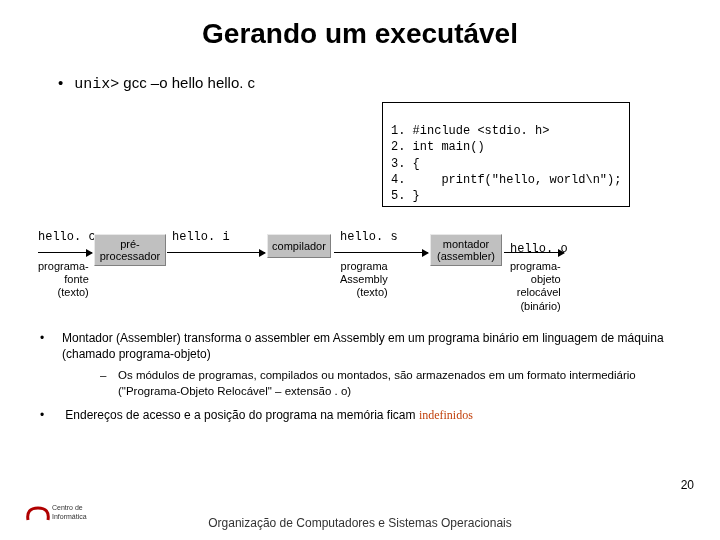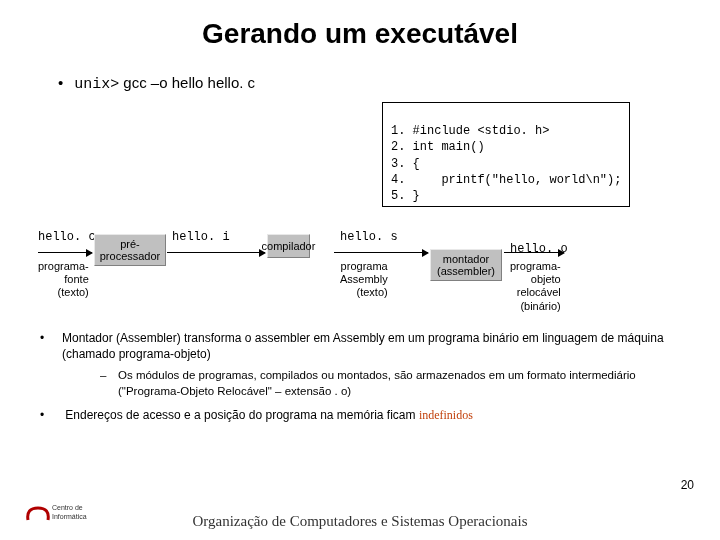--- a/index.html
+++ b/index.html
@@ -104,22 +104,22 @@
     right: 26px;
     bottom: 48px;
     font-size: 12px;
     font-family: Arial, sans-serif;
   }
   .footer-text {
     position: absolute;
     bottom: 10px;
     width: 100%;
     text-align: center;
-    font-size: 15px;
-    font-family: Liberation Serif, serif;
+    font-size: 12px;
+    font-family: Liberation Sans, sans-serif;
     color: #333;
   }
   .logo {
     position: absolute;
     left: 24px;
     bottom: 14px;
     width: 80px;
     height: 28px;
   }
   .logo svg { width:100%; height:100%; }
@@ -149,29 +149,29 @@
   <div class="stage-sub" style="left:0; top:30px; white-space:pre;">programa-
 fonte
 (texto)</div>
 
   <div class="proc-box" style="left:56px; top:4px; width:72px; height:32px; white-space:pre;">pré-
 processador</div>
 
   <div class="stage-label" style="left:134px; top:0;">hello. i</div>
   <div class="arrow" style="left:129px; top:22px; width:98px;"></div>
 
-  <div class="proc-box" style="left:229px; top:4px; width:43px; height:24px;">compilador</div>
+  <div class="proc-box" style="left:229px; top:4px; width:64px; height:24px;">compilador</div>
 
   <div class="stage-label" style="left:302px; top:0;">hello. s</div>
   <div class="arrow" style="left:296px; top:22px; width:94px;"></div>
   <div class="stage-sub" style="left:302px; top:30px; white-space:pre;">programa
 Assembly
 (texto)</div>
 
-  <div class="proc-box" style="left:392px; top:19px; width:72px; height:32px; white-space:pre;">montador
+  <div class="proc-box" style="left:392px; top:4px; width:72px; height:32px; white-space:pre;">montador
 (assembler)</div>
 
   <div class="stage-label" style="left:472px; top:0;margin-top:12px;">hello. o</div>
   <div class="arrow" style="left:466px; top:22px; width:60px;"></div>
   <div class="stage-sub" style="left:472px; top:30px; white-space:pre;">programa-
 objeto
 relocável
 (binário)</div>
 </div>
 

